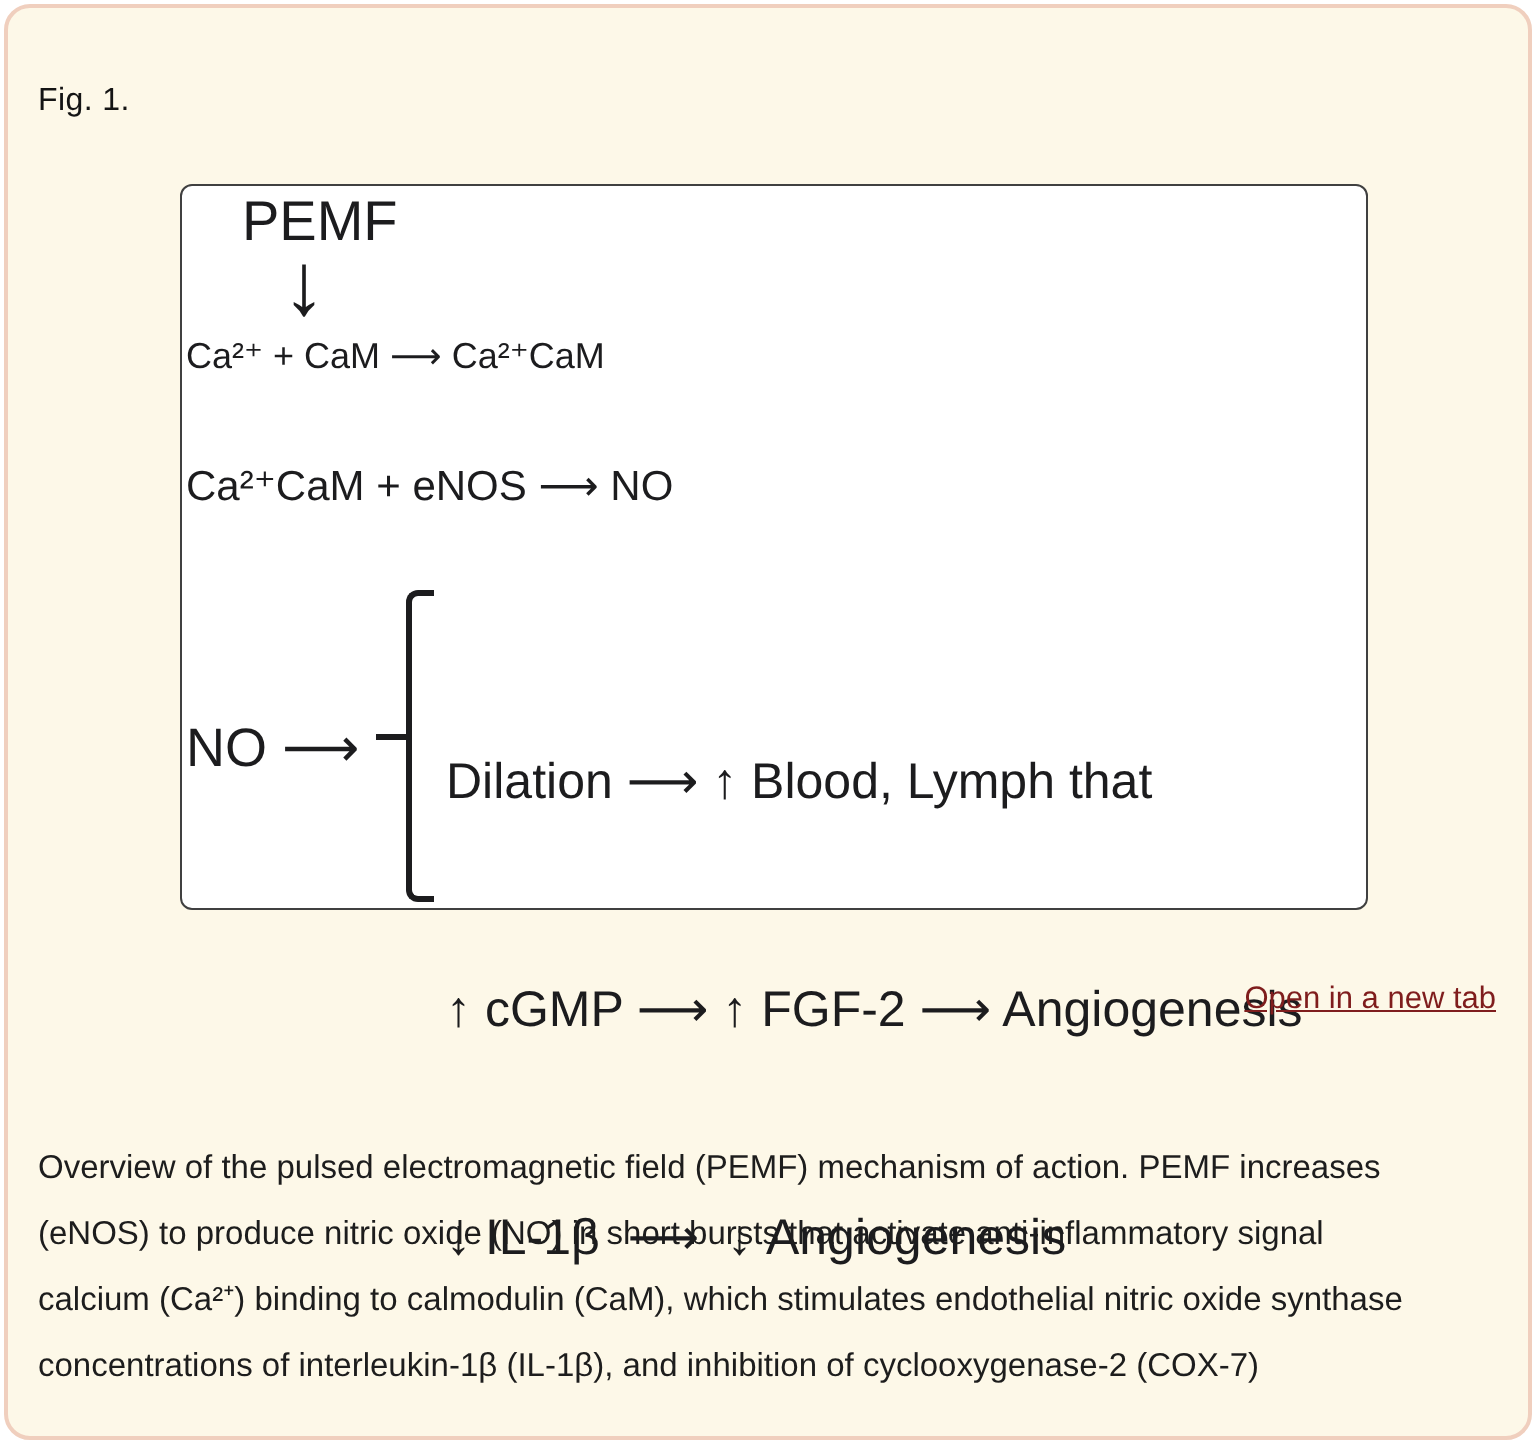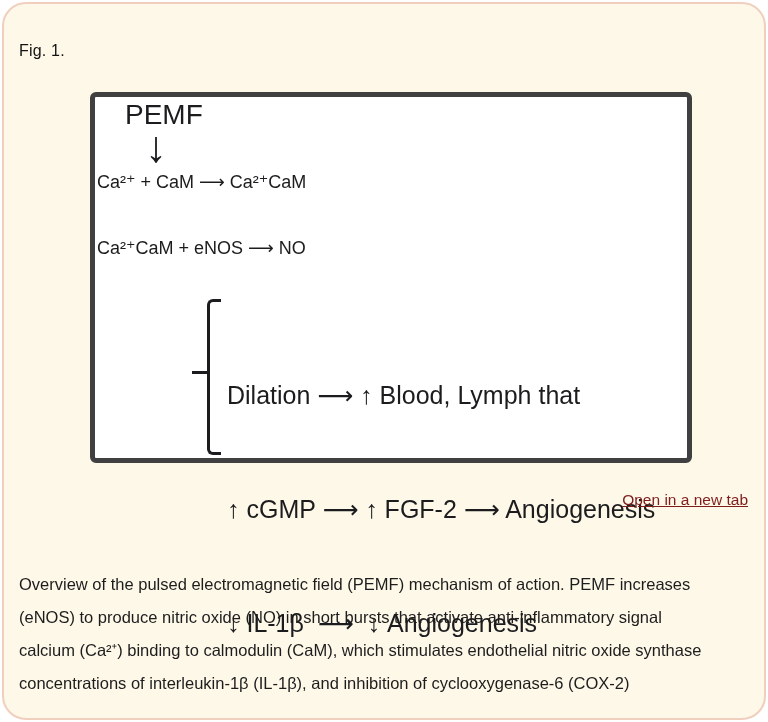--- a/index.html
+++ b/index.html
@@ -8,56 +8,56 @@
     width: 768px;
     height: 722px;
     background: #ffffff;
     font-family: "Liberation Sans", "DejaVu Sans", sans-serif;
   }
   .card {
     position: absolute;
     inset: 2px;
     background: #fdf8e8;
     border: 2px solid #f0cfbe;
-    border-radius: 24px;
+    border-radius: 13px;
     box-sizing: border-box;
     overflow: hidden;
   }
   .fig-label {
     position: absolute;
     left: 15px;
     top: 37px;
     font-size: 16px;
     line-height: 20px;
     color: #141414;
     letter-spacing: 0.2px;
   }
   .fig-box {
     position: absolute;
     left: 86px;
     top: 88px;
     width: 592px;
     height: 361px;
     background: #ffffff;
-    border: 5px solid #404040;
+    border: 1px solid #404040;
     border-radius: 6px;
     color: #1c1c1e;
     cursor: pointer;
   }
   .fig-box .txt {
     position: absolute;
     white-space: pre;
     font-family: "Liberation Sans", "DejaVu Sans", sans-serif;
     color: #1c1c1e;
   }
   .pemf      { left: 30px; top: 2px;  font-size: 28px; line-height: 32px; }
   .downarrow { left: 50px; top: 24px; font-size: 44px; line-height: 52px;
                font-family: "DejaVu Sans", sans-serif; }
   .eq1       { left: 2px;  top: 68px;  font-size: 18px; line-height: 34px; }
-  .eq2       { left: 2px;  top: 134px; font-size: 18px; line-height: 34px; }
+  .eq2       { left: 2px;  top: 134px; font-size: 21px; line-height: 34px; }
   .no-label  { left: 2px;  top: 264px; font-size: 27px; line-height: 34px; }
   .bracket-tick {
     position: absolute;
     left: 97px; top: 274px;
     width: 16px; height: 3px;
     background: #1c1c1e;
   }
   .bracket {
     position: absolute;
     left: 112px; top: 202px;
@@ -103,32 +103,33 @@
 
 <div class="card">
 
   <div class="fig-label">Fig. 1.</div>
 
   <div class="fig-box">
     <div class="txt pemf">PEMF</div>
     <div class="txt downarrow">↓</div>
     <div class="txt eq1">Ca²⁺ + CaM ⟶ Ca²⁺CaM</div>
     <div class="txt eq2">Ca²⁺CaM + eNOS ⟶ NO</div>
+    <div class="txt no-label">NO ⟶</div>
     <div class="bracket-tick"></div>
     <div class="bracket"></div>
     <div class="branches">
       <div class="branch">Dilation ⟶ ↑ Blood, Lymph that</div>
       <div class="branch">↑ cGMP ⟶ ↑ FGF-2 ⟶ Angiogenesis</div>
       <div class="branch">↓ IL-1β  ⟶  ↓ Angiogenesis</div>
       <div class="branch">↓ Cox-2 ⟶ ↓ Prostaglandins</div>
     </div>
   </div>
 
   <a class="open-link">Open in a new tab</a>
 
   <div class="caption">
     <div class="cap-line">Overview of the pulsed electromagnetic field (PEMF) mechanism of action. PEMF increases</div>
     <div class="cap-line">(eNOS) to produce nitric oxide (NO) in short bursts that activate anti-inflammatory signal</div>
     <div class="cap-line">calcium (Ca²⁺) binding to calmodulin (CaM), which stimulates endothelial nitric oxide synthase</div>
-    <div class="cap-line">concentrations of interleukin-1β (IL-1β), and inhibition of cyclooxygenase-6 (COX-2)</div>
+    <div class="cap-line">concentrations of interleukin-1β (IL-1β), and inhibition of cyclooxygenase-2 (COX-7)</div>
   </div>
 
 </div>
 
 </body></html>

